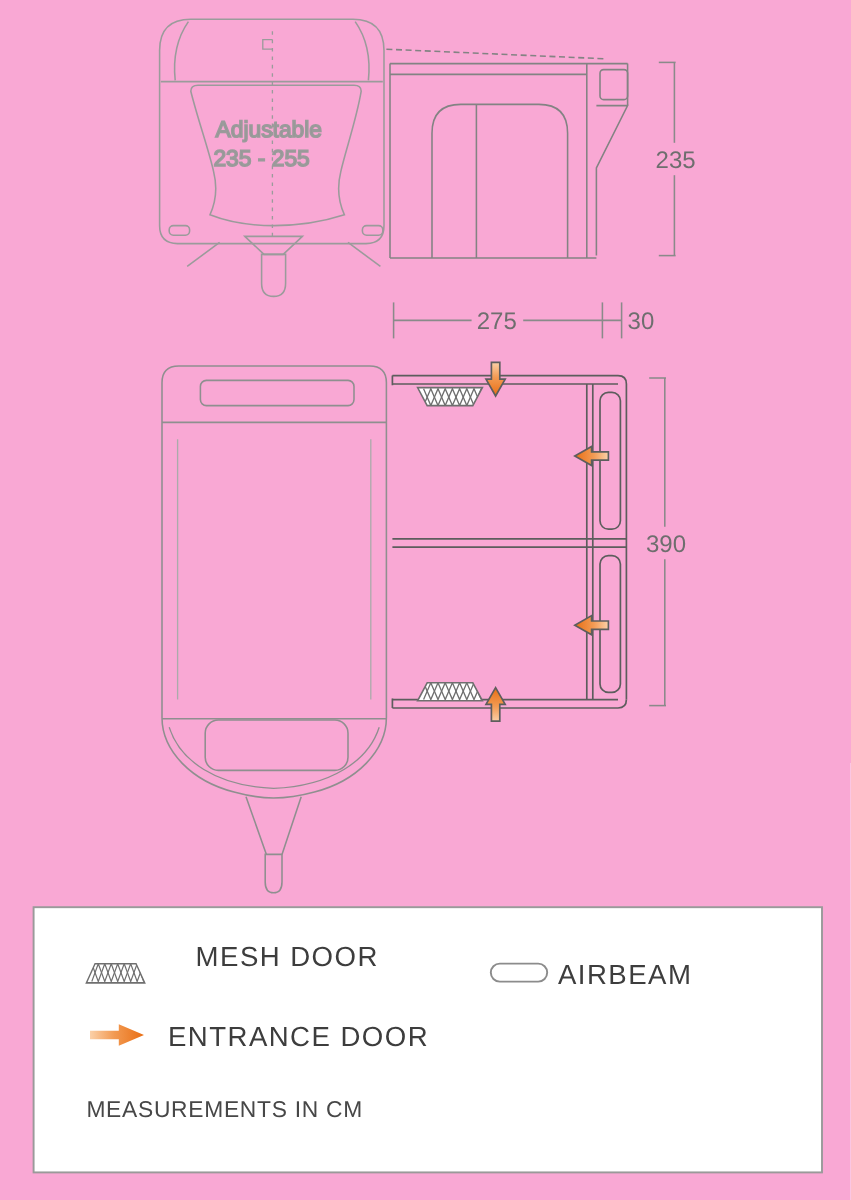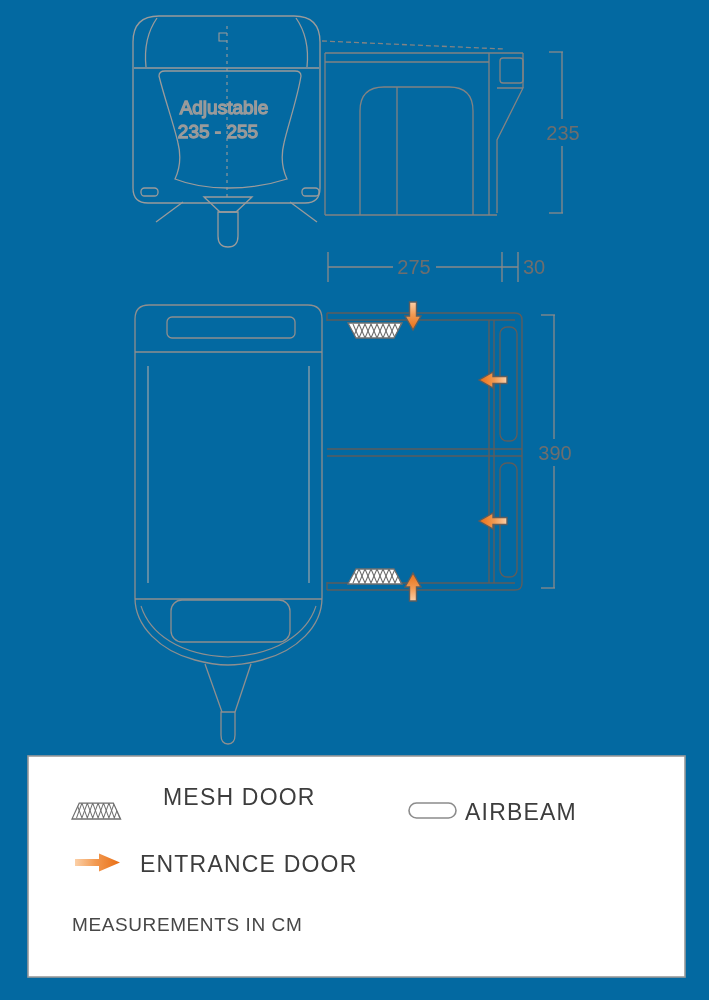--- a/index.html
+++ b/index.html
@@ -1,19 +1,19 @@
 <!DOCTYPE html>
 <html><head>
 <meta charset="utf-8">
 <style>
   html,body{margin:0;padding:0;background:#ffffff;}
   .page{
     position:relative;
     width:709px;height:1000px;
-    background:#0369a1;
+    background:#f9a8d4;
     font-family:"Liberation Sans", sans-serif;
     overflow:hidden;
   }
   svg{display:block}
   text{font-family:"Liberation Sans", sans-serif;}
   .dim-text{font-size:20px;fill:#6e6e6e;}
   .draw-text{font-size:19px;fill:#949494;}
   .legend-text{font-size:23px;fill:#3d3d3d;letter-spacing:1.2px;}
   .legend-note{font-size:19px;fill:#474747;letter-spacing:0.6px;}
   .thin{stroke-width:1.1}

